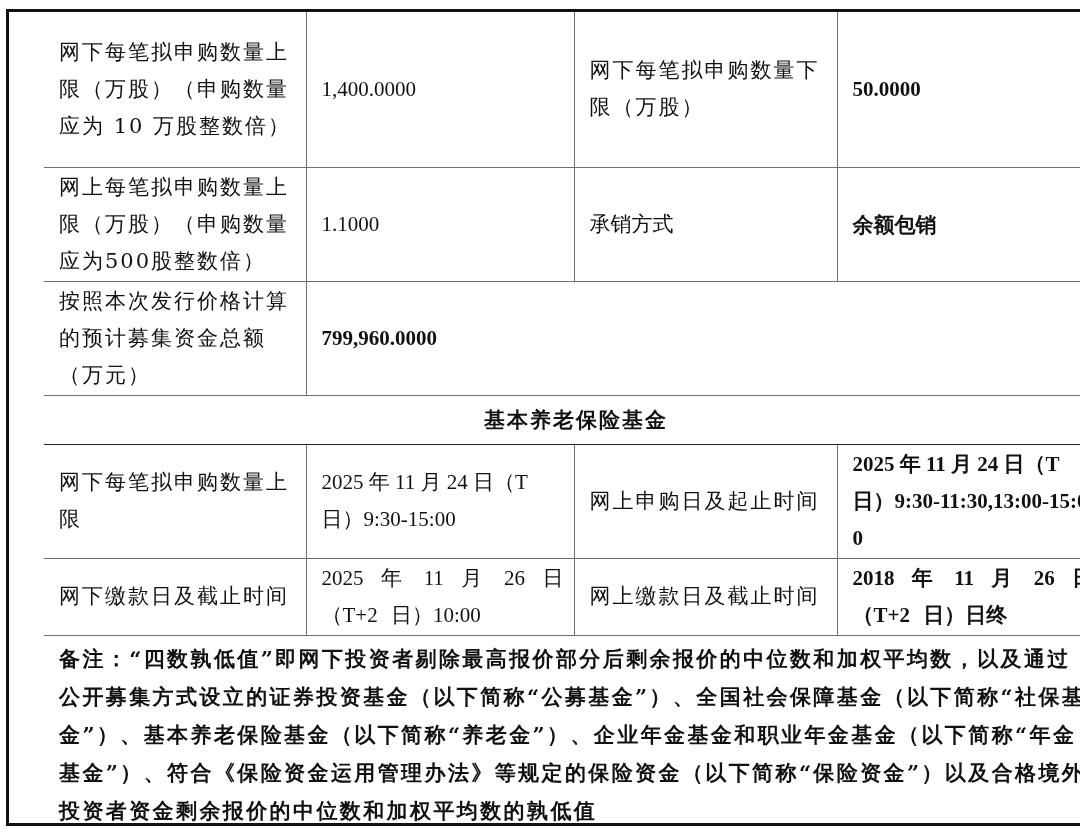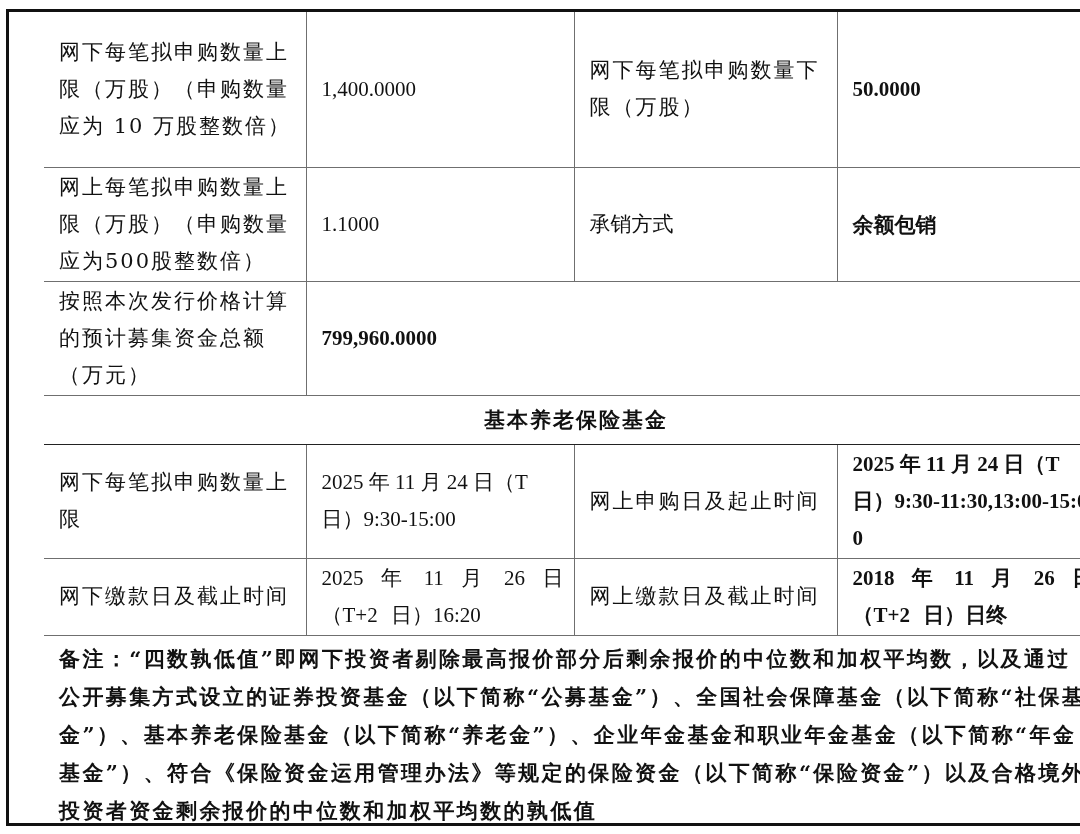--- a/index.html
+++ b/index.html
@@ -89,21 +89,21 @@
         <td colspan="4">基本养老保险基金</td>
       </tr>
       <tr class="r5">
         <td class="label">网下每笔拟申购数量上限</td>
         <td class="date">2025 年 11 月 24 日（T 日）9:30-15:00</td>
         <td class="label">网上申购日及起止时间</td>
         <td class="date" style="word-break: break-all; margin-left: 30px;">2025 年 11 月 24 日（T 日）9:30-11:30,13:00-15:00</td>
       </tr>
       <tr class="r6">
         <td class="label">网下缴款日及截止时间</td>
-        <td class="date justify">2025 年 11 月 26 日（T+2 日）16:20</td>
+        <td class="date justify">2025 年 11 月 26 日（T+2 日）10:00</td>
         <td class="label">网上缴款日及截止时间</td>
         <td class="date justify">2018 年 11 月 26 日（T+2 日）日终</td>
       </tr>
       <tr class="r7">
         <td colspan="4">备注：“四数孰低值”即网下投资者剔除最高报价部分后剩余报价的中位数和加权平均数，以及通过公开募集方式设立的证券投资基金（以下简称“公募基金”）、全国社会保障基金（以下简称“社保基金”）、基本养老保险基金（以下简称“养老金”）、企业年金基金和职业年金基金（以下简称“年金基金”）、符合《保险资金运用管理办法》等规定的保险资金（以下简称“保险资金”）以及合格境外投资者资金剩余报价的中位数和加权平均数的孰低值</td>
       </tr>
     </tbody>
   </table>
 </div>
 

